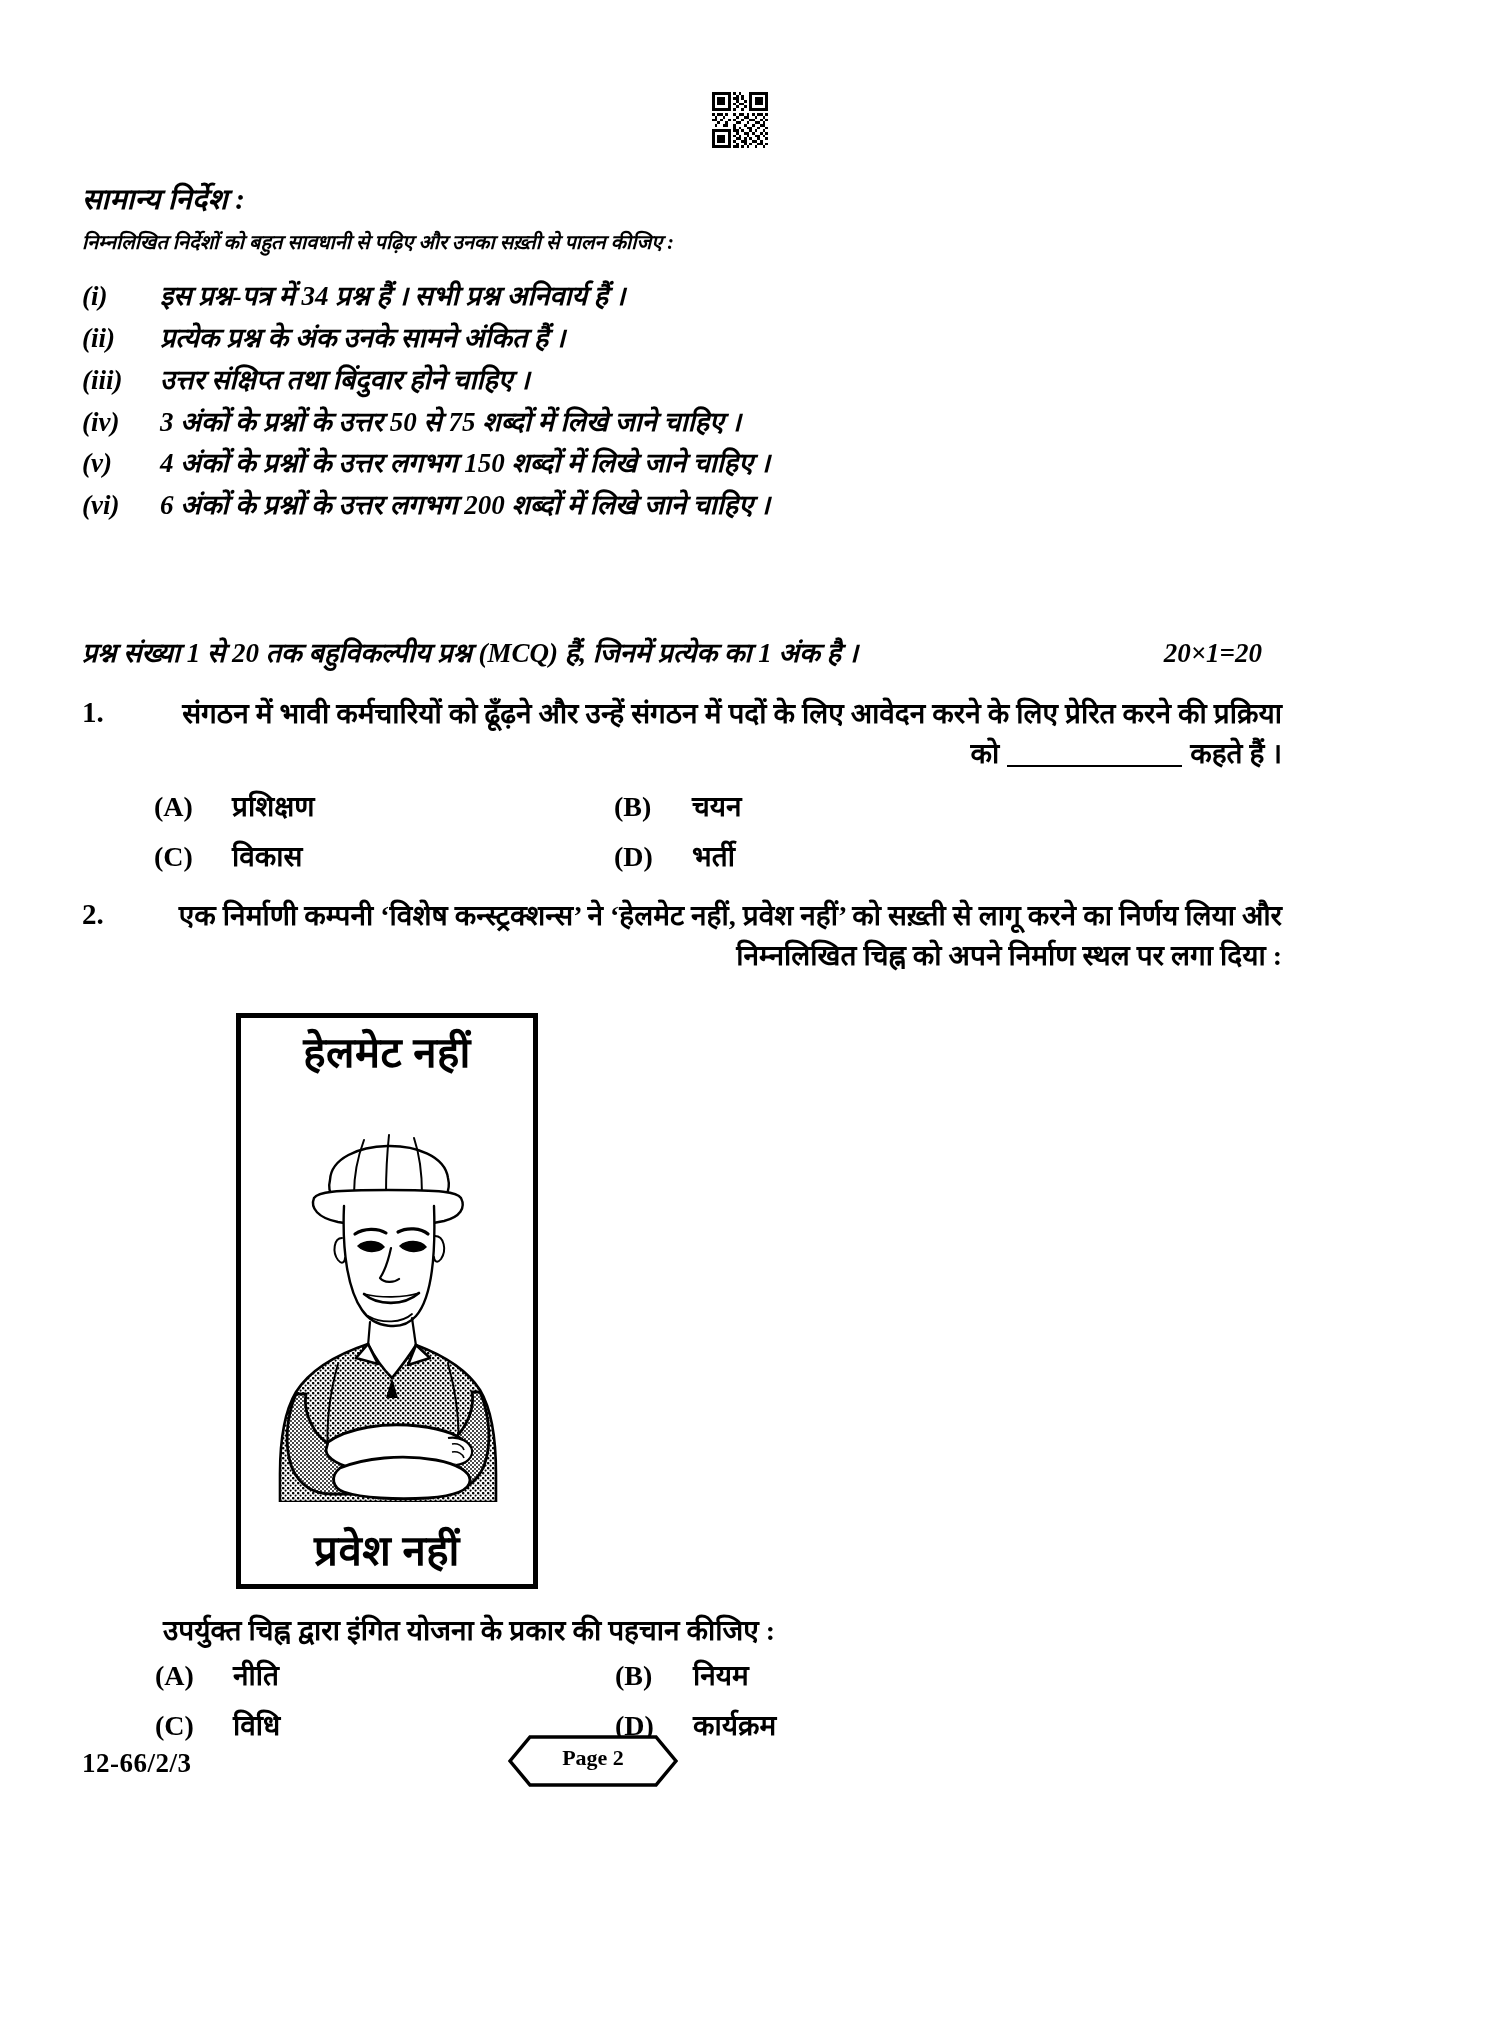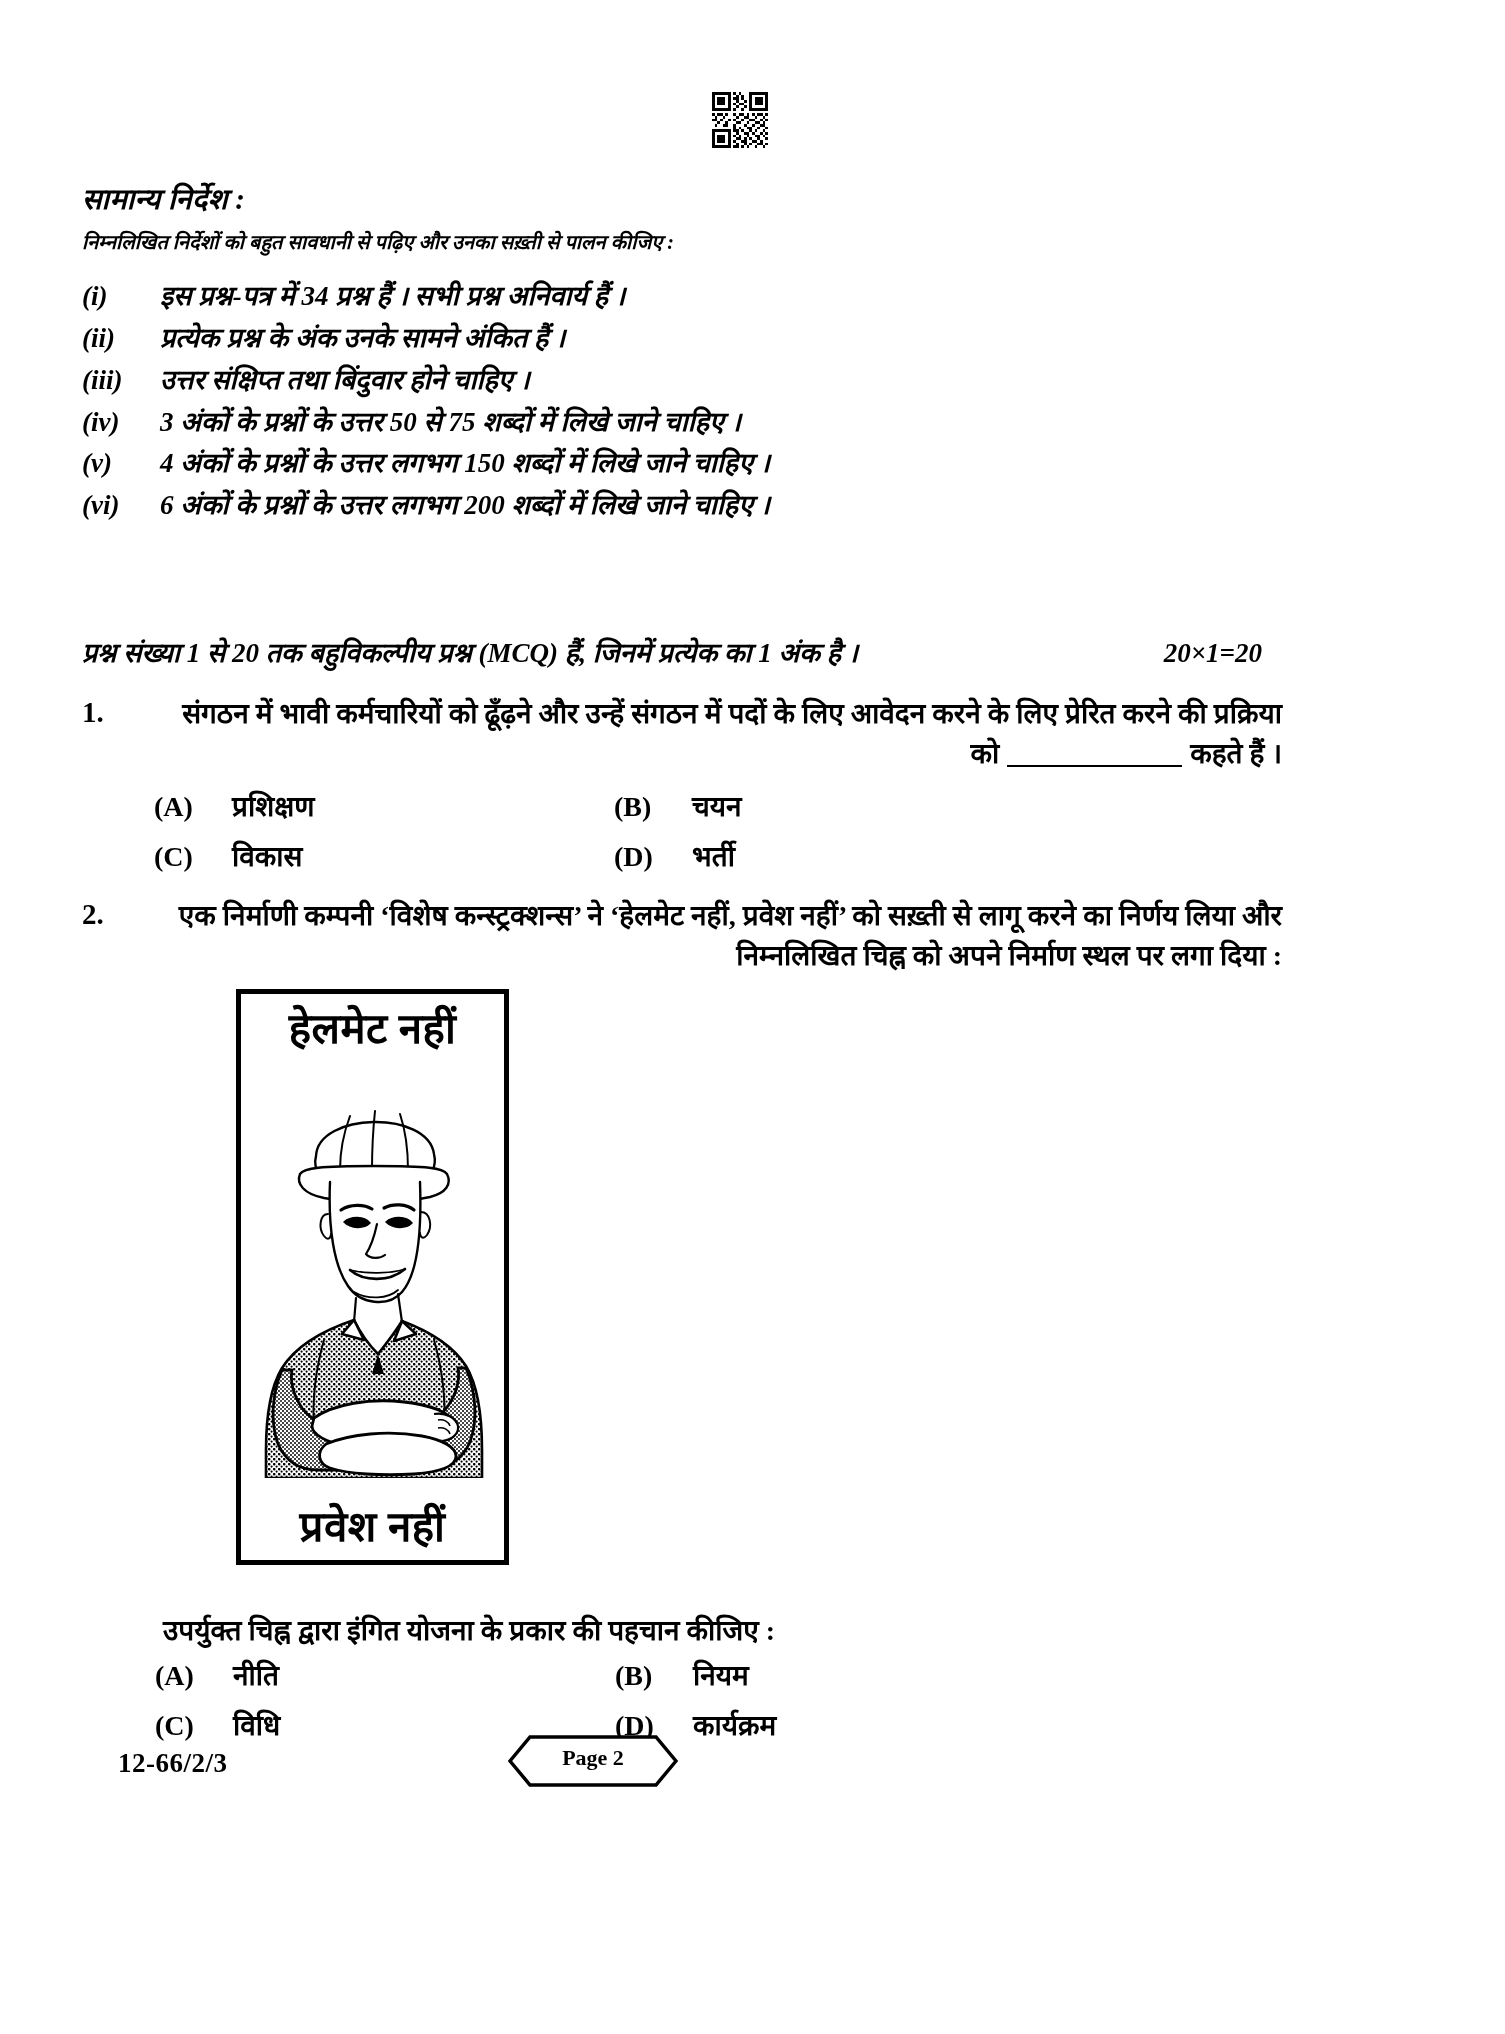--- a/index.html
+++ b/index.html
@@ -154,22 +154,22 @@
   .opt-key {
     width: 78px;
     flex: 0 0 78px;
   }
   .opt-text { flex: 1 1 auto; }
 
   
   .poster {
     position: absolute;
     left: 236px;
-    top: 989px;
-    width: 273px;
+    top: 1013px;
+    width: 302px;
     height: 576px;
     border: 5px solid #000;
     background: #fff;
     box-sizing: border-box;
     display: flex;
     flex-direction: column;
     align-items: center;
     justify-content: space-between;
     padding: 14px 0 12px 0;
   }
@@ -205,21 +205,20 @@
   }
 
   
   .footer-code {
     position: absolute;
     left: 82px;
     top: 1748px;
     font-size: 27px;
     font-weight: bold;
     letter-spacing: .5px;
-    margin-left: 36px;
   }
   .page-badge {
     position: absolute;
     left: 508px;
     top: 1735px;
     width: 170px;
     height: 52px;
   }
   .page-badge .hexa {
     width: 100%;

